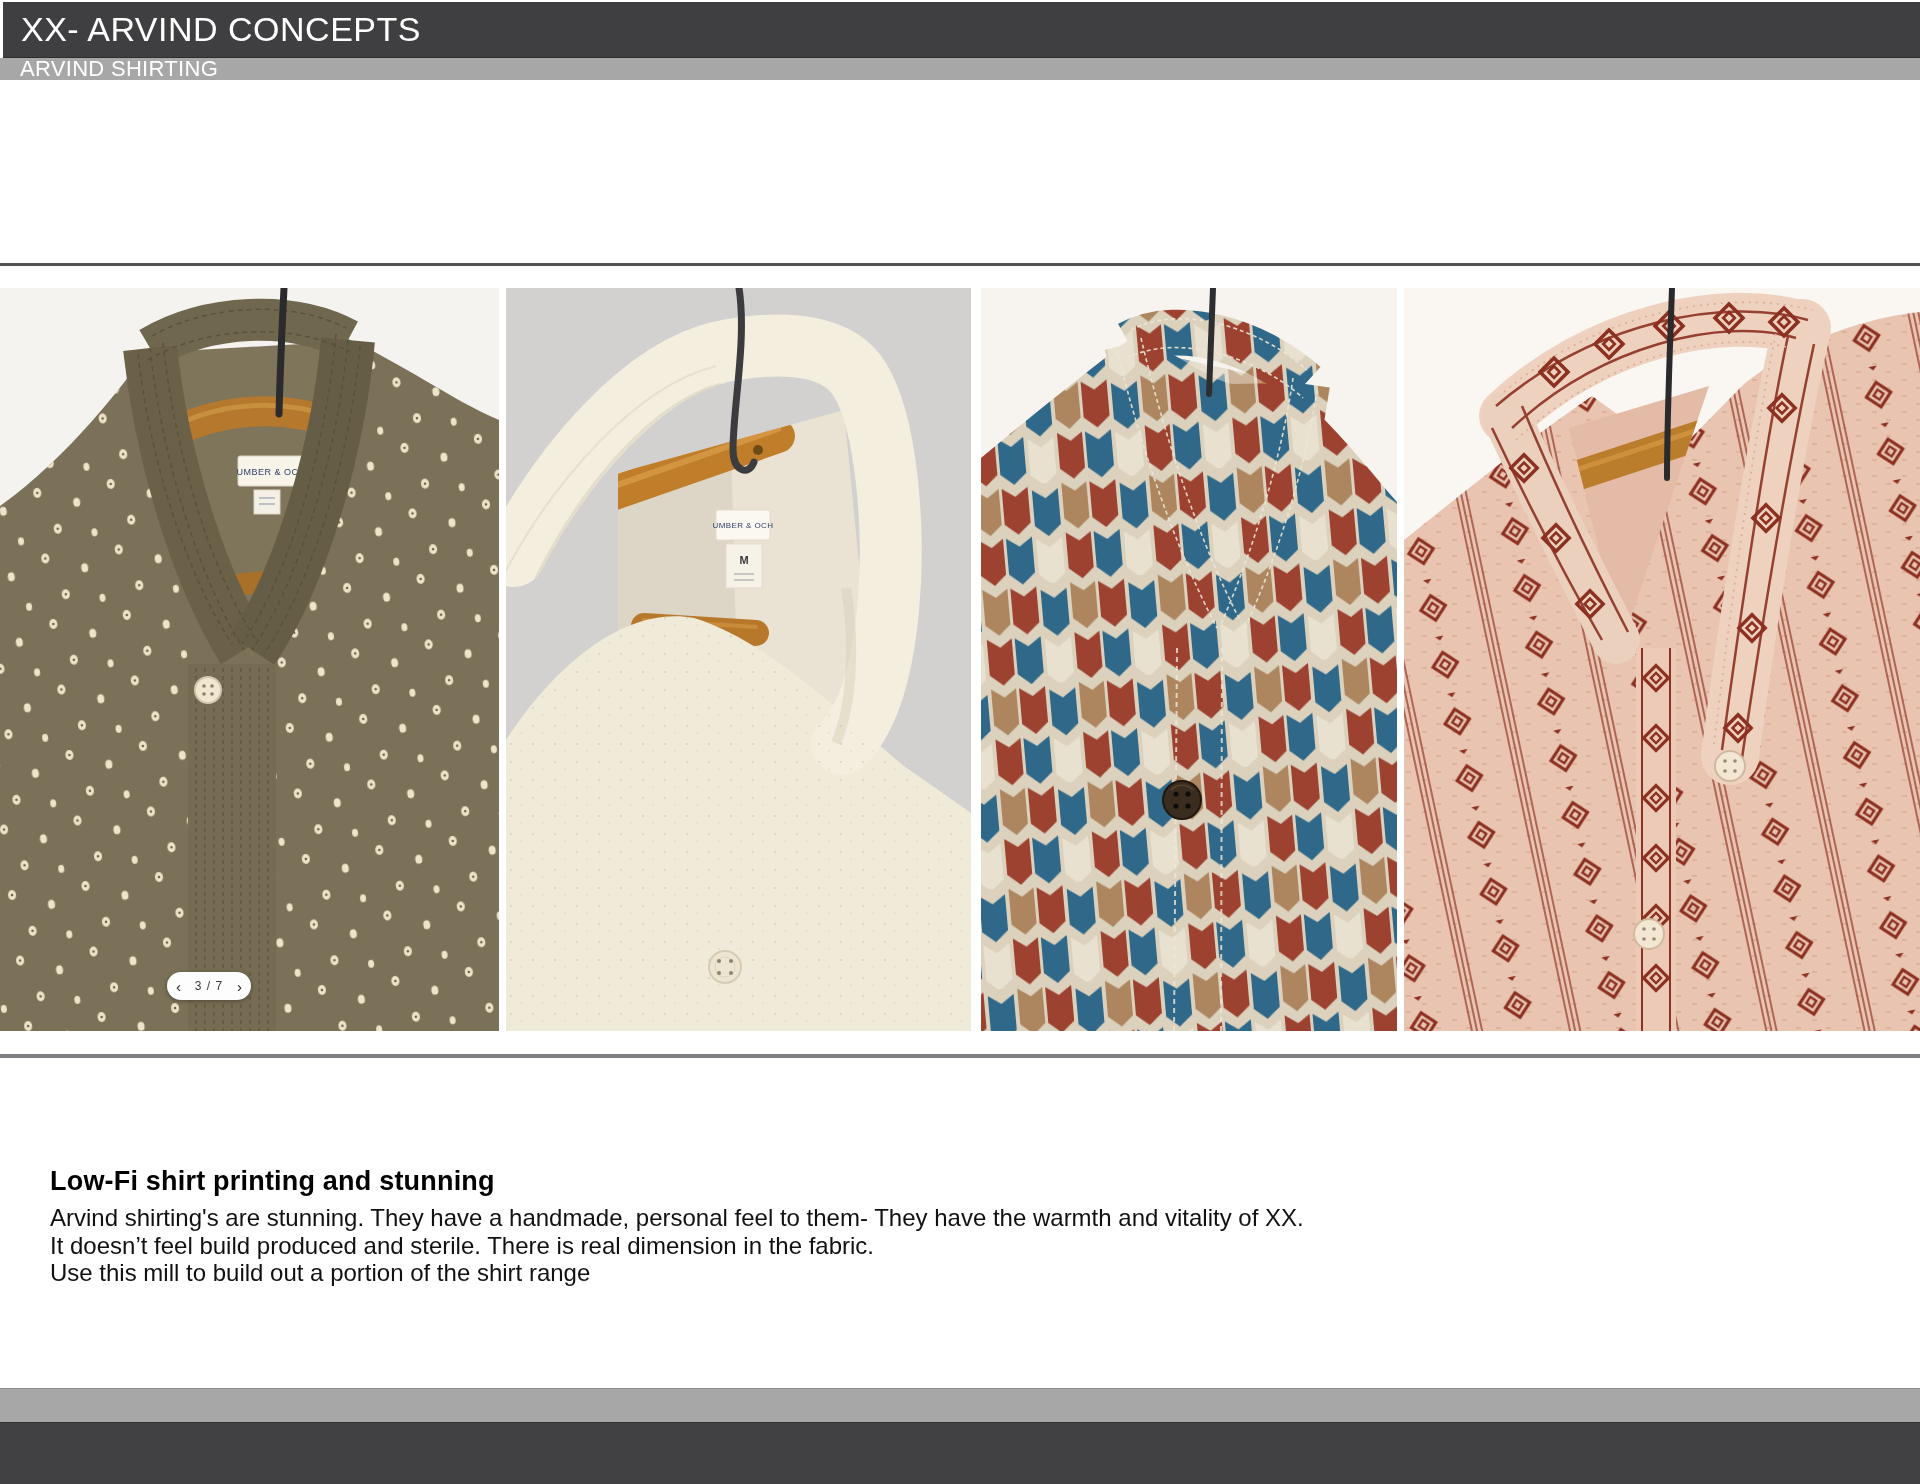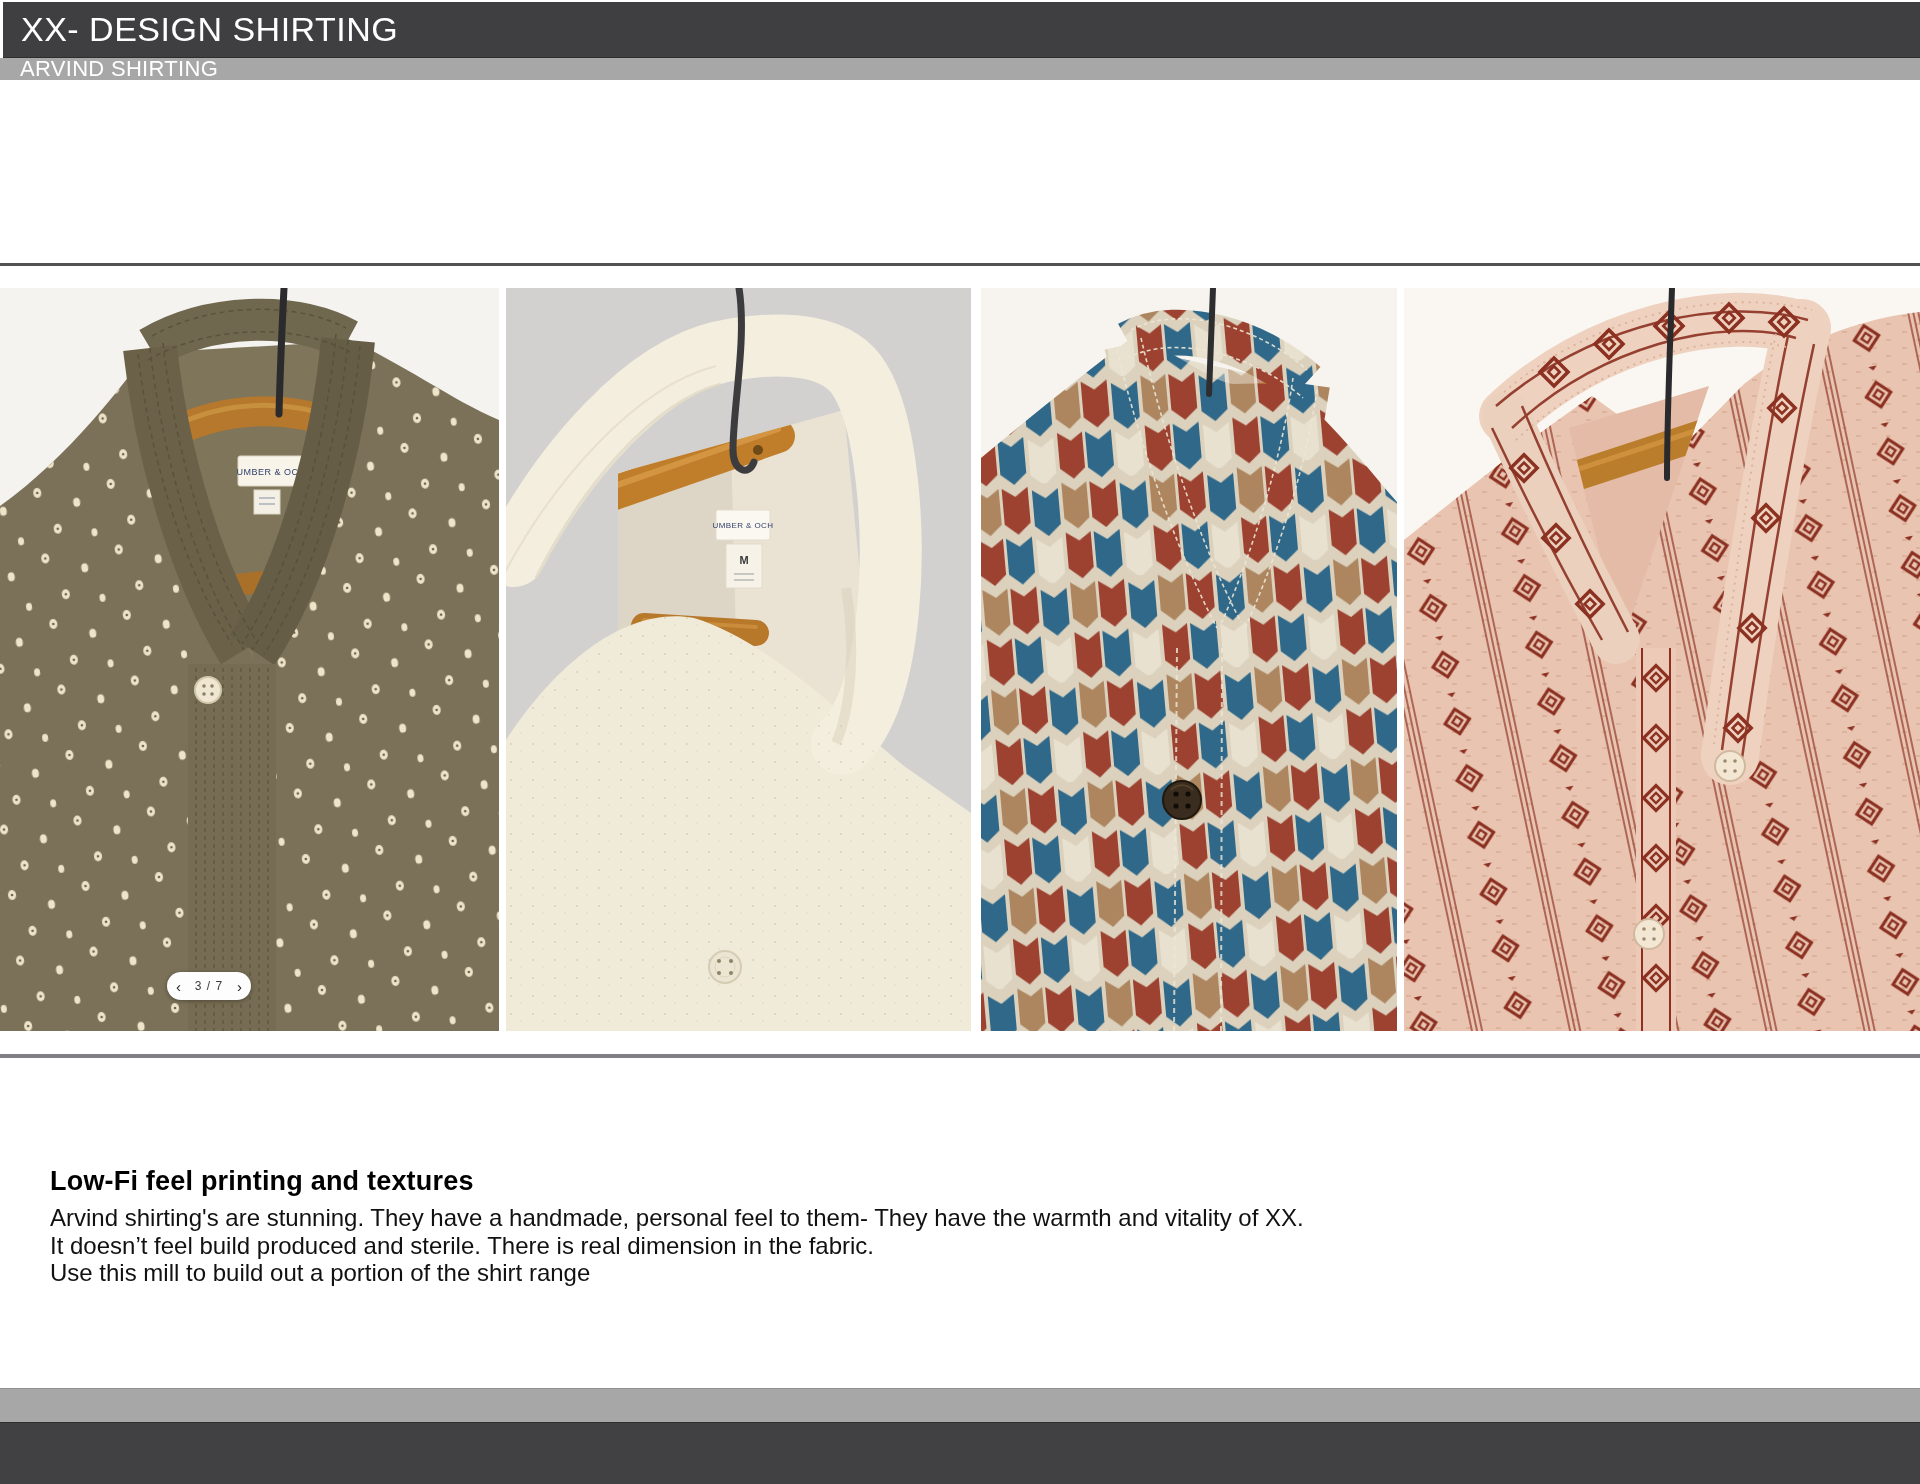--- a/index.html
+++ b/index.html
@@ -41,21 +41,21 @@
   
   .bar-gray-bottom{top:1388px;height:34px;background:#a7a7a7;border-top:1px solid #8f8f8f;}
   .bar-dark-bottom{top:1422px;height:62px;background:#414043;border-top:1px solid #2e2e2e;}
 </style>
 </head>
 <body>
 
 <div class="slide">
 
   <header class="bar bar-dark-top">
-    <span>XX- DESIGN SHIRTING</span>
+    <span>XX- ARVIND CONCEPTS</span>
   </header>
 
   <div class="bar bar-gray-top">
     <span>ARVIND SHIRTING</span>
   </div>
 
   <div class="rule rule-top"></div>
 
   <div class="gallery">
 
@@ -342,21 +342,21 @@
       <button class="pag-btn">‹</button>
       <span class="pag-label">3 / 7</span>
       <button class="pag-btn">›</button>
     </div>
 
   </div>
 
   <div class="rule rule-bottom"></div>
 
   <section class="caption">
-    <h2>Low-Fi feel printing and textures</h2>
+    <h2>Low-Fi shirt printing and stunning</h2>
     <p>Arvind shirting's are stunning. They have a handmade, personal feel to them- They have the warmth and vitality of XX.</p>
     <p>It doesn’t feel build produced and sterile. There is real dimension in the fabric.</p>
     <p>Use this mill to build out a portion of the shirt range</p>
   </section>
 
   <div class="bar bar-gray-bottom"></div>
   <div class="bar bar-dark-bottom"></div>
 
 </div>
 

